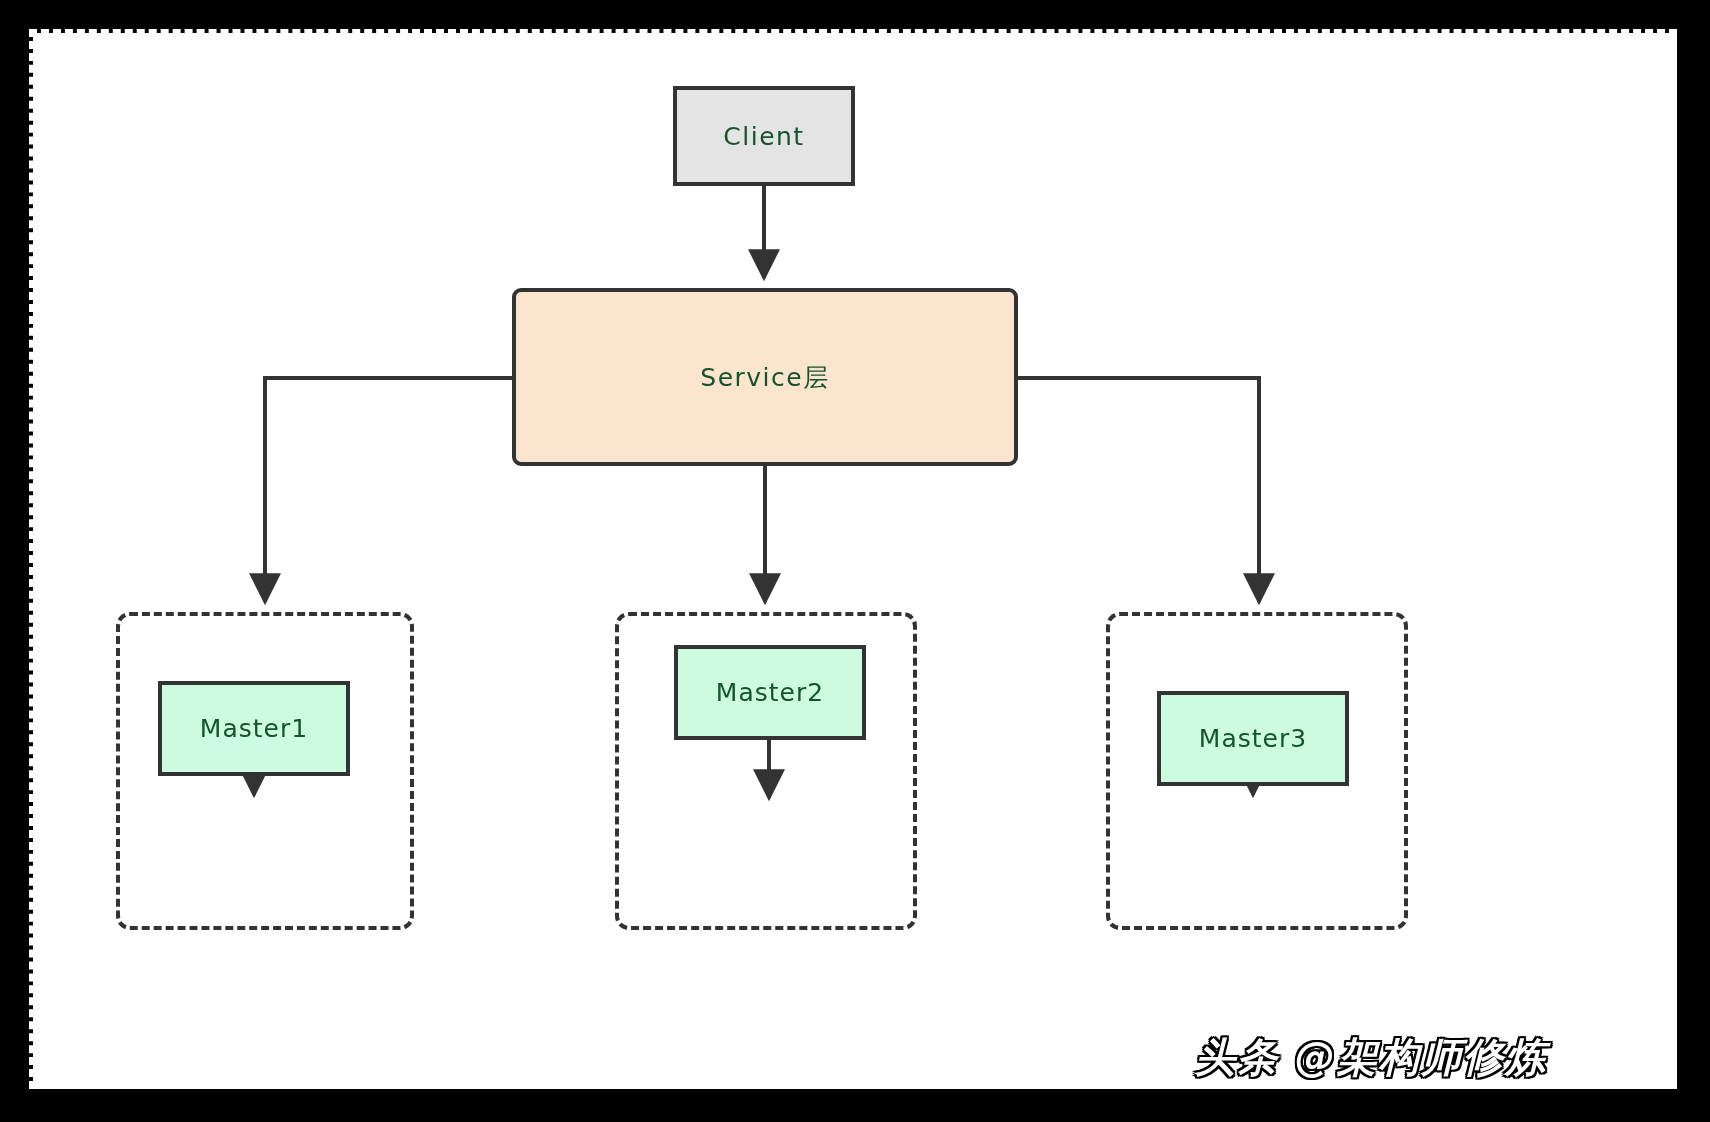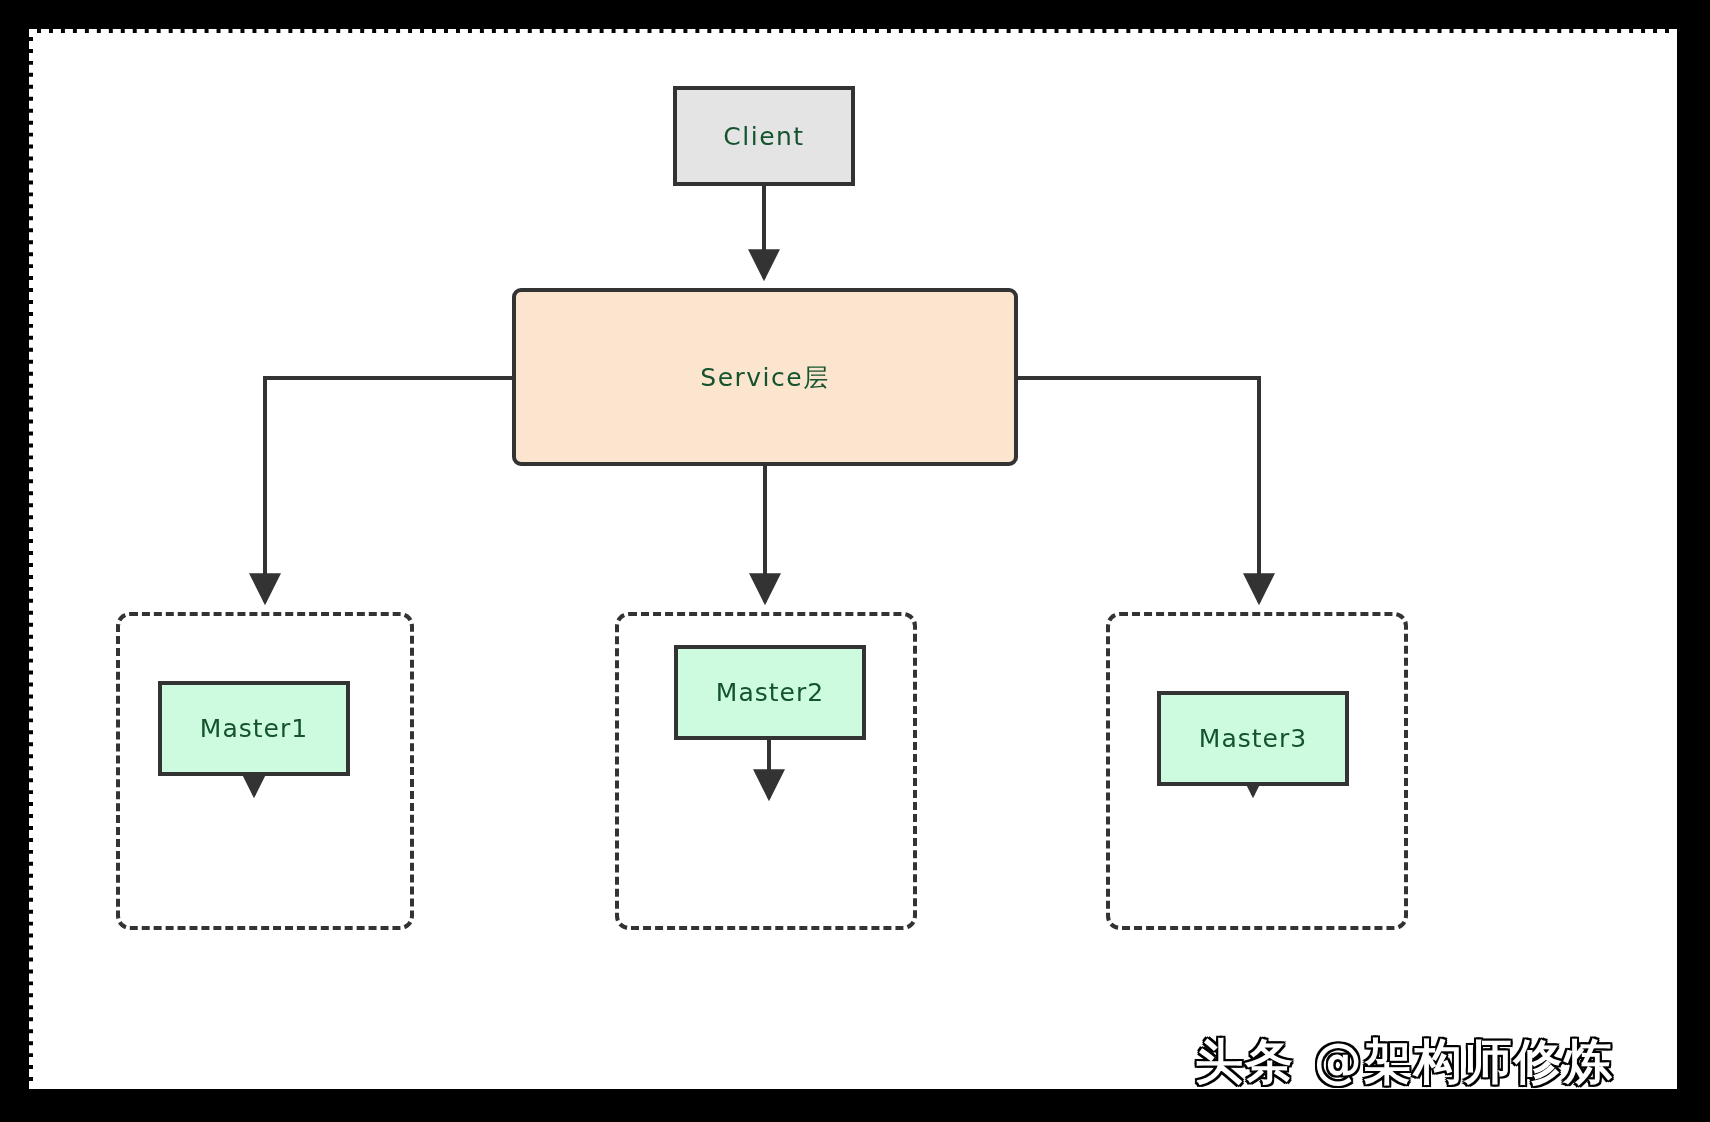--- a/index.html
+++ b/index.html
@@ -78,30 +78,31 @@
     position: absolute;
     box-sizing: border-box;
     border: 4px dashed #333333;
     border-radius: 14px;
     background: transparent;
   }
   #watermark {
     position: absolute;
     left: 1195px;
     top: 1030px;
-    font-size: 48px;
+    font-size: 40px;
     font-weight: bold;
     color: #ffffff;
     letter-spacing: 2px;
     white-space: nowrap;
     text-shadow:
       -2px -2px 0 #000, 2px -2px 0 #000,
       -2px  2px 0 #000, 2px  2px 0 #000,
        0px -2px 0 #000, 0px  2px 0 #000,
       -2px  0px 0 #000, 2px  0px 0 #000;
+    font-style: italic;
   }
 </style>
 </head>
 <body>
 
 <div id="stage">
 
   <div id="canvas"></div>
   <div id="dashed-frame"></div>
 

